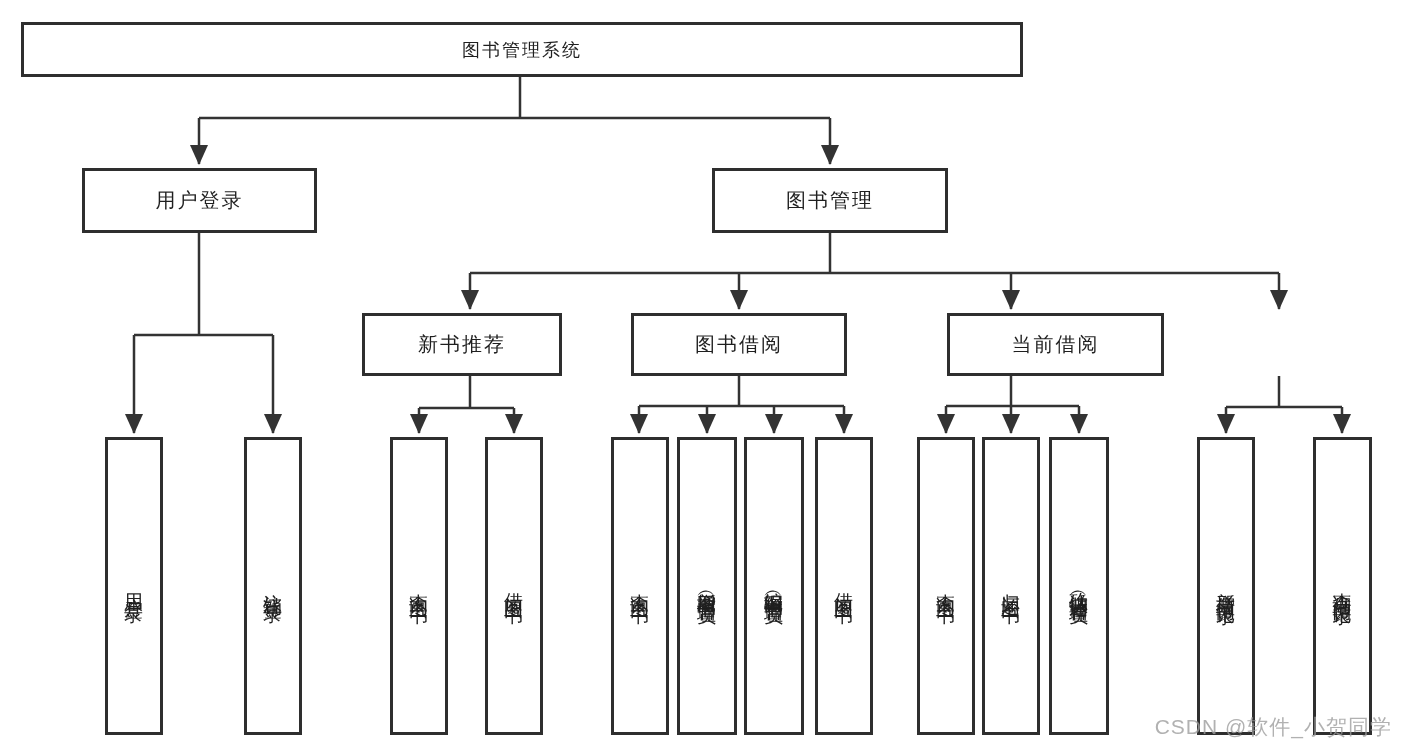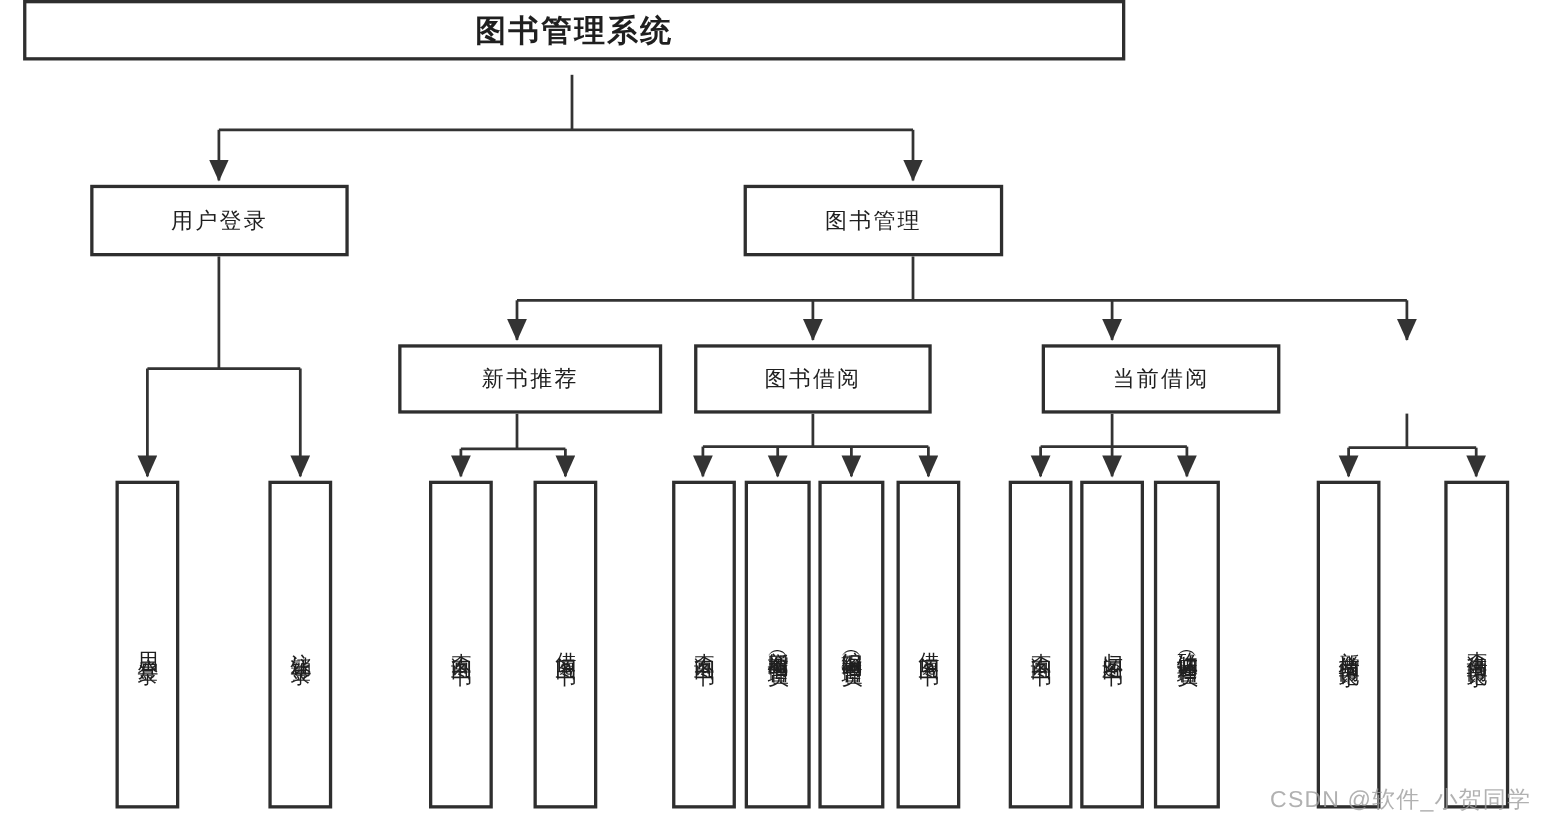--- a/index.html
+++ b/index.html
@@ -98,26 +98,26 @@
       <path d="M1011 406 V433" marker-end="url(#arrow)"></path>
       <path d="M1079 406 V433" marker-end="url(#arrow)"></path>
 
       <path d="M1279 376 V407"></path>
       <path d="M1226 407 H1342"></path>
       <path d="M1226 407 V433" marker-end="url(#arrow)"></path>
       <path d="M1342 407 V433" marker-end="url(#arrow)"></path>
     </g>
   </svg>
 
-  <div class="node" style="left:21px; top:0; width:1002px; height:55px; font-size:28px;font-weight:bold;">图书管理系统</div>
+  <div class="node" style="left:21px; top:22px; width:1002px; height:55px; font-size:18px;">图书管理系统</div>
 
   <div class="node" style="left:82px; top:168px; width:235px; height:65px;">用户登录</div>
-  <div class="node" style="left:676px; top:168px; width:236px; height:65px;">图书管理</div>
+  <div class="node" style="left:712px; top:168px; width:236px; height:65px;">图书管理</div>
 
-  <div class="node" style="left:362px; top:313px; width:240px; height:63px;">新书推荐</div>
+  <div class="node" style="left:362px; top:313px; width:200px; height:63px;">新书推荐</div>
   <div class="node" style="left:631px; top:313px; width:216px; height:63px;">图书借阅</div>
   <div class="node" style="left:947px; top:313px; width:217px; height:63px;">当前借阅</div>
 
   <div class="node vnode" style="left:105px; top:437px; width:58px; height:298px;">用户登录</div>
   <div class="node vnode" style="left:244px; top:437px; width:58px; height:298px;">注销登录</div>
 
   <div class="node vnode" style="left:390px; top:437px; width:58px; height:298px;">查询图书</div>
   <div class="node vnode" style="left:485px; top:437px; width:58px; height:298px;">借阅图书</div>
 
   <div class="node vnode" style="left:611px; top:437px; width:58px; height:298px;">查询图书</div>

